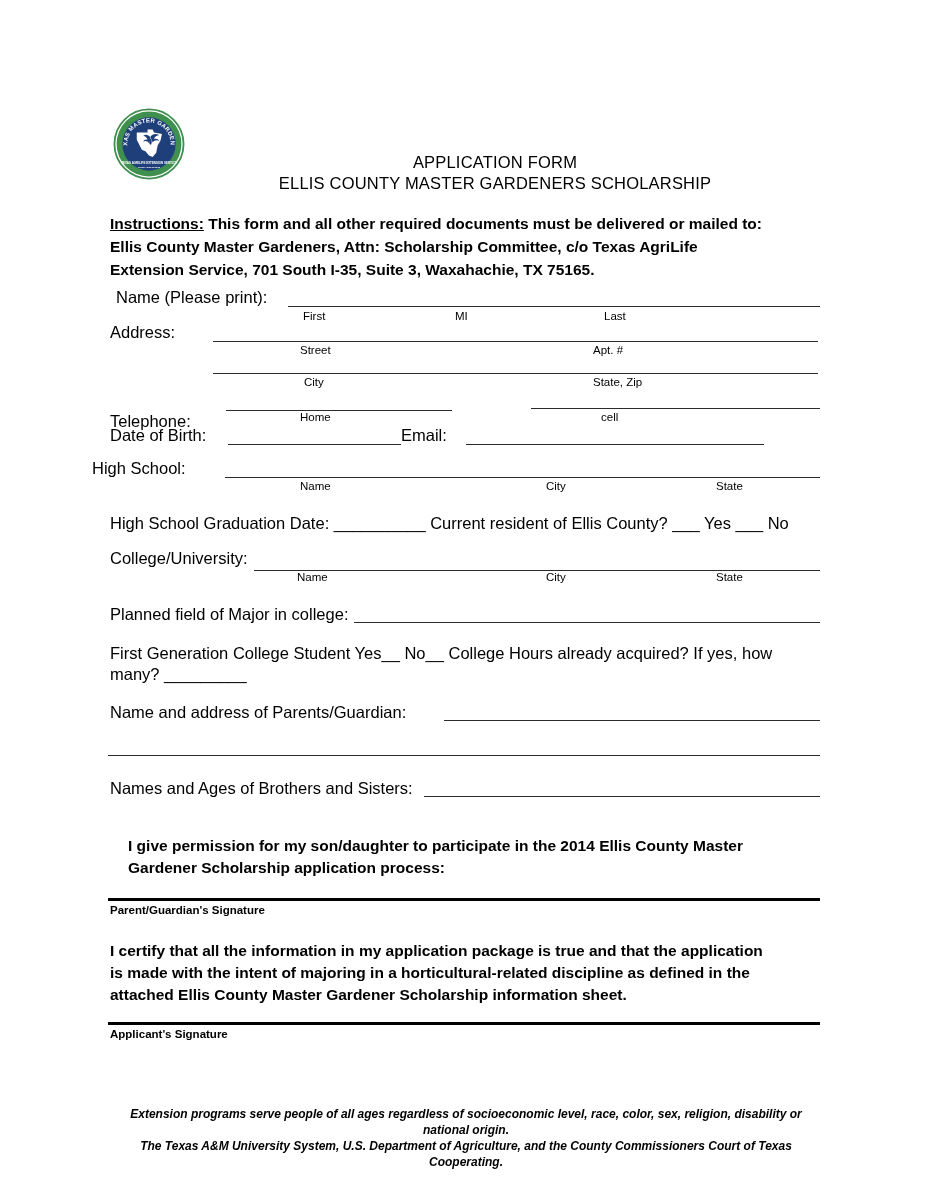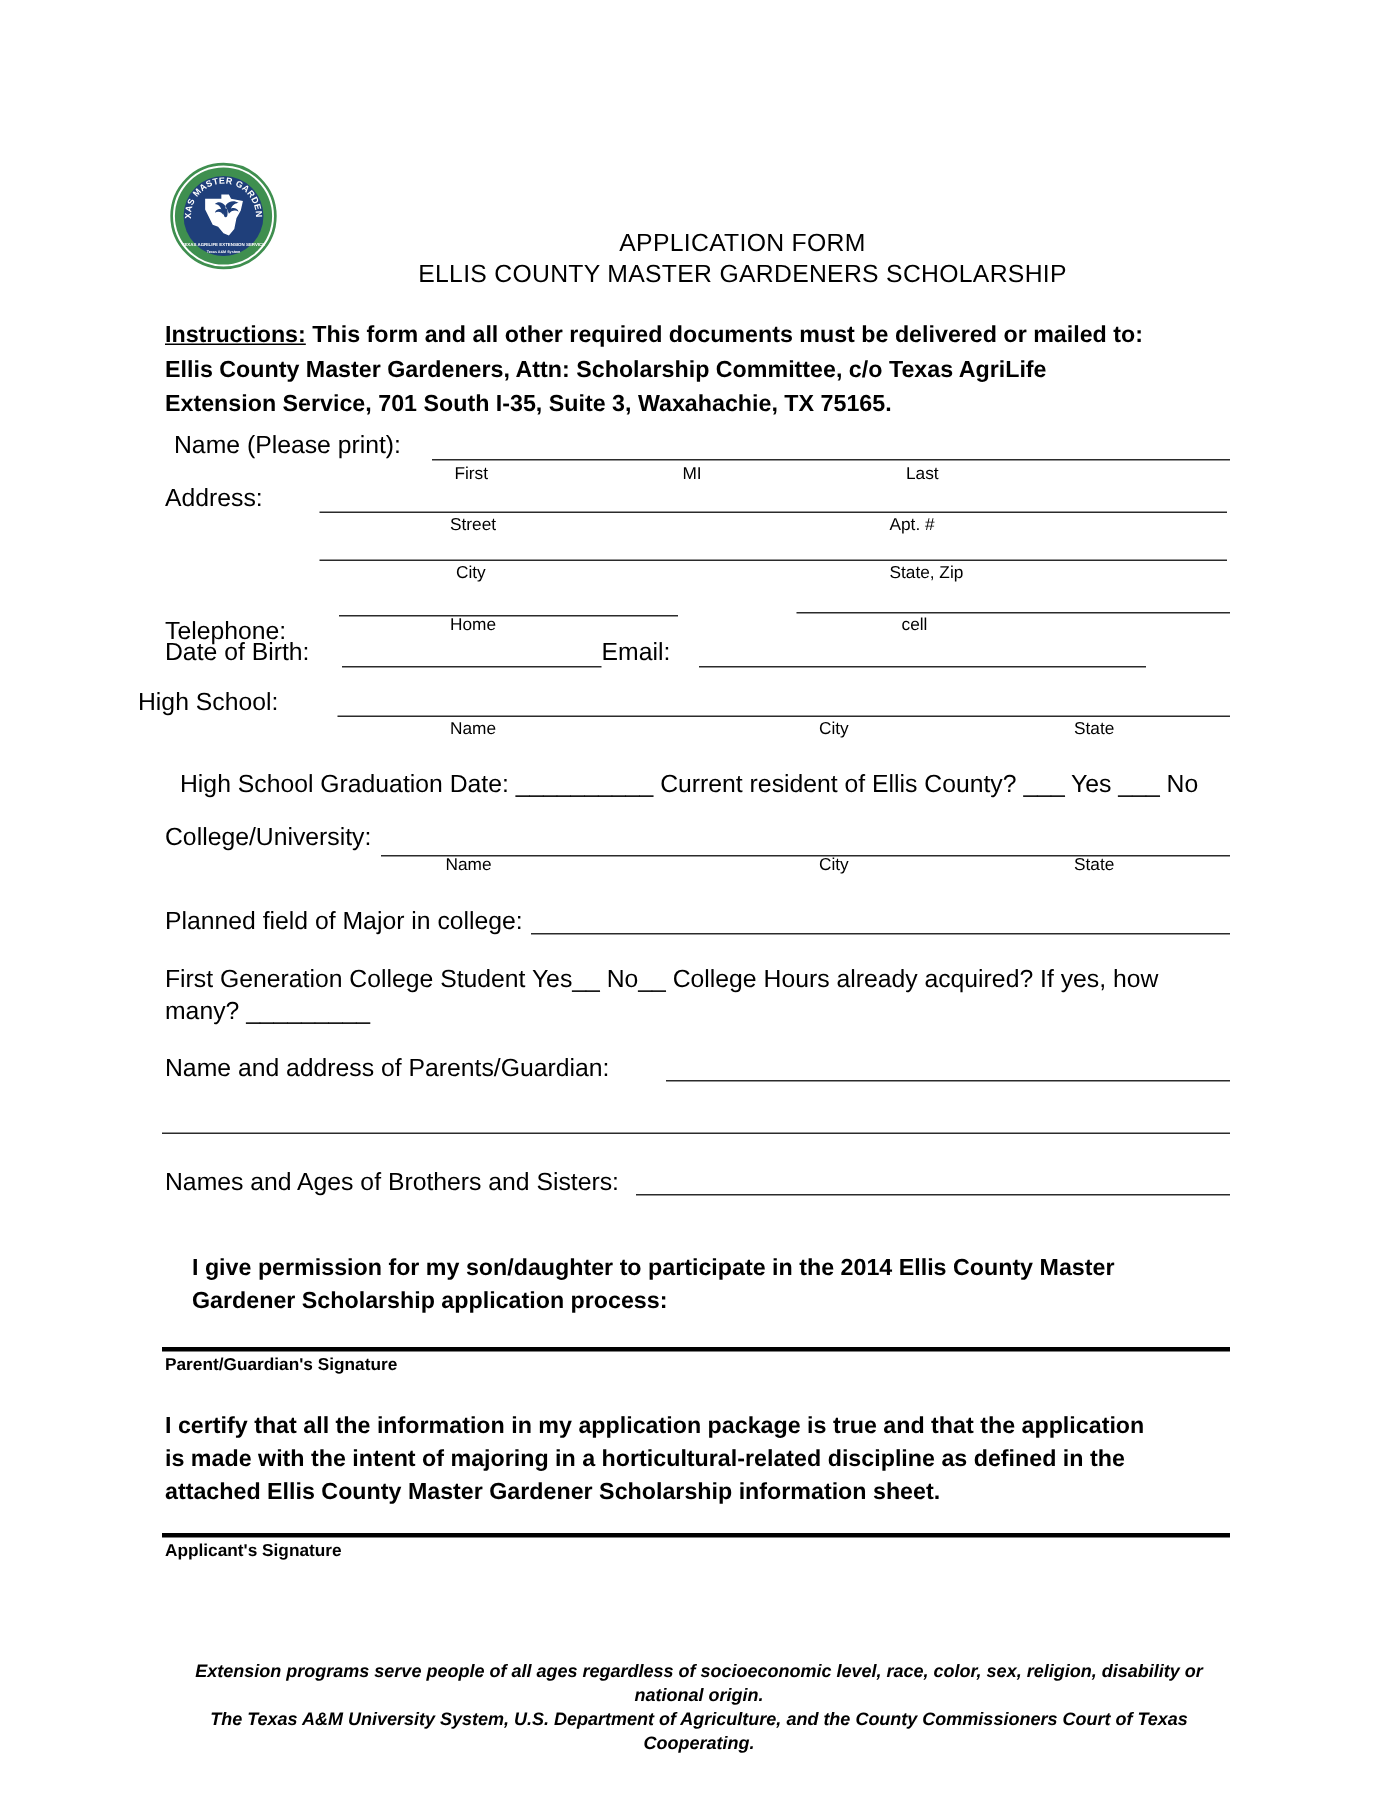--- a/index.html
+++ b/index.html
@@ -188,21 +188,21 @@
   <div class="rule" style="left:228px; top:444px; width:173px;"></div>
   <div class="lbl" style="left:401px; top:425px;">Email:</div>
   <div class="rule" style="left:466px; top:444px; width:298px;"></div>
 
   <div class="lbl" style="left:92px; top:458px;">High School:</div>
   <div class="rule" style="left:225px; top:477px; width:595px;"></div>
   <div class="sub" style="left:300px; top:480px;">Name</div>
   <div class="sub" style="left:546px; top:480px;">City</div>
   <div class="sub" style="left:716px; top:480px;">State</div>
 
-  <div class="lbl" style="left:110px; top:513px;margin-left:10px;">High School Graduation Date:  __________  Current resident of Ellis County? ___ Yes  ___ No</div>
+  <div class="lbl" style="left:110px; top:513px;">High School Graduation Date:  __________  Current resident of Ellis County? ___ Yes  ___ No</div>
 
   <div class="lbl" style="left:110px; top:548px;">College/University:</div>
   <div class="rule" style="left:254px; top:570px; width:566px;"></div>
   <div class="sub" style="left:297px; top:571px;">Name</div>
   <div class="sub" style="left:546px; top:571px;">City</div>
   <div class="sub" style="left:716px; top:571px;">State</div>
 
   <div class="lbl" style="left:110px; top:604px;">Planned field of Major in college:</div>
   <div class="rule" style="left:354px; top:622px; width:466px;"></div>
 

